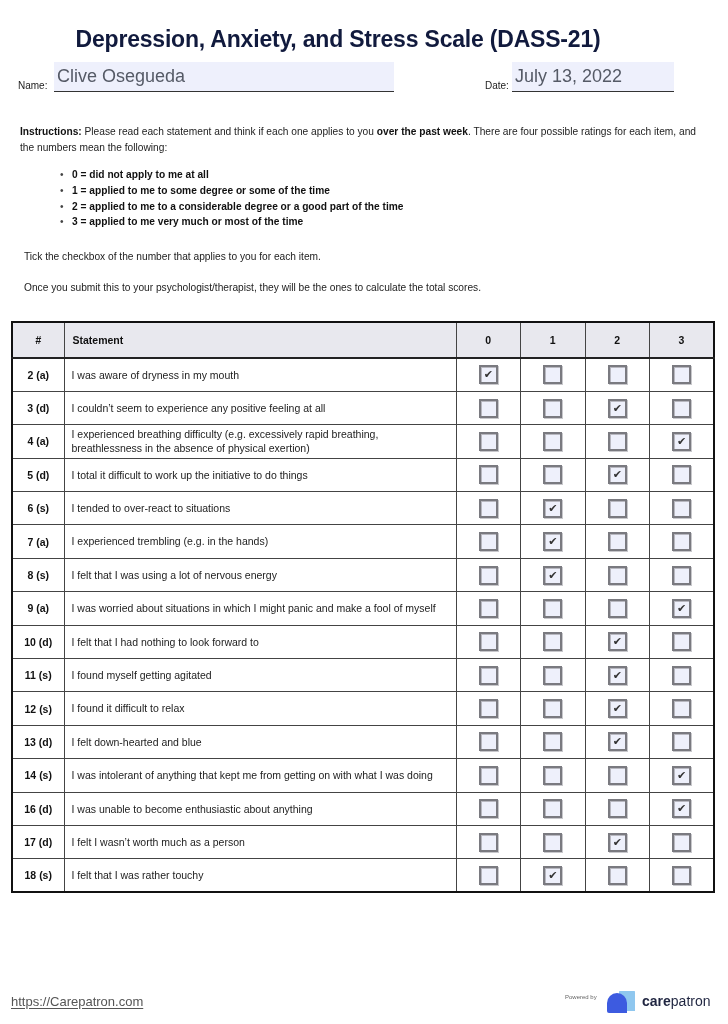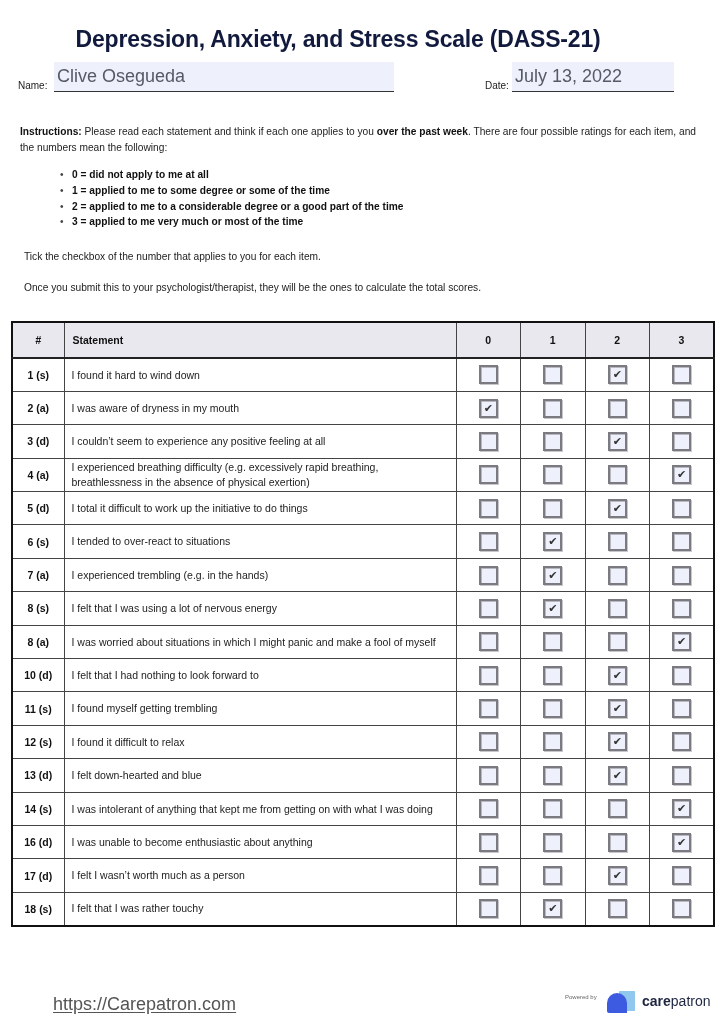--- a/index.html
+++ b/index.html
@@ -60,22 +60,22 @@
     background: #eef0fb; border: 2px solid #7a7a80;
     box-shadow: inset 1px 1px 0 #b8b8c0, 1px 1px 0 #c8c8cc;
     position: relative; cursor: pointer;
   }
   .cb .check {
     position: absolute; left: 0; top: 0; width: 100%; height: 100%;
     font-size: 11px; line-height: 15px; text-align: center; color: #333; font-family: "DejaVu Sans", sans-serif;
   }
 
   .footer-link {
-    position: absolute; left: 11px; top: 994px; font-size: 18px; color: #555;
-    text-decoration: underline; text-underline-offset: 2px; margin-left: 42px;
+    position: absolute; left: 11px; top: 994px; font-size: 13px; color: #555;
+    text-decoration: underline; text-underline-offset: 2px;
   }
   .powered { position: absolute; left: 565px; top: 994px; font-size: 6px; color: #666; }
   .logo-mark { position: absolute; left: 605px; top: 991px; width: 34px; height: 22px; }
   .logo-text { position: absolute; left: 642px; top: 993px; font-size: 14px; color: #1f2540; }
   .logo-text b { font-weight: bold; }
 </style>
 </head>
 <body>
 
 <div class="title">Depression, Anxiety, and Stress Scale (DASS-21)</div>
@@ -117,28 +117,20 @@
       <th class="col-num">#</th>
       <th class="col-stmt">Statement</th>
       <th class="col-rate">0</th>
       <th class="col-rate">1</th>
       <th class="col-rate">2</th>
       <th class="col-rate">3</th>
     </tr>
   </thead>
   <tbody id="dass-body">
       <tr>
-        <td class="col-num">1 (s)</td>
-        <td class="col-stmt">I found it hard to wind down</td>
-        <td class="col-rate"><span class="cb" role="checkbox" aria-checked="false"></span></td>
-        <td class="col-rate"><span class="cb" role="checkbox" aria-checked="false"></span></td>
-        <td class="col-rate"><span class="cb" role="checkbox" aria-checked="true"><span class="check">✔</span></span></td>
-        <td class="col-rate"><span class="cb" role="checkbox" aria-checked="false"></span></td>
-      </tr>
-      <tr>
         <td class="col-num">2 (a)</td>
         <td class="col-stmt">I was aware of dryness in my mouth</td>
         <td class="col-rate"><span class="cb" role="checkbox" aria-checked="true"><span class="check">✔</span></span></td>
         <td class="col-rate"><span class="cb" role="checkbox" aria-checked="false"></span></td>
         <td class="col-rate"><span class="cb" role="checkbox" aria-checked="false"></span></td>
         <td class="col-rate"><span class="cb" role="checkbox" aria-checked="false"></span></td>
       </tr>
       <tr>
         <td class="col-num">3 (d)</td>
         <td class="col-stmt">I couldn’t seem to experience any positive feeling at all</td>
@@ -181,38 +173,38 @@
       </tr>
       <tr>
         <td class="col-num">8 (s)</td>
         <td class="col-stmt">I felt that I was using a lot of nervous energy</td>
         <td class="col-rate"><span class="cb" role="checkbox" aria-checked="false"></span></td>
         <td class="col-rate"><span class="cb" role="checkbox" aria-checked="true"><span class="check">✔</span></span></td>
         <td class="col-rate"><span class="cb" role="checkbox" aria-checked="false"></span></td>
         <td class="col-rate"><span class="cb" role="checkbox" aria-checked="false"></span></td>
       </tr>
       <tr>
-        <td class="col-num">8 (a)</td>
+        <td class="col-num">9 (a)</td>
         <td class="col-stmt">I was worried about situations in which I might panic and make a fool of myself</td>
         <td class="col-rate"><span class="cb" role="checkbox" aria-checked="false"></span></td>
         <td class="col-rate"><span class="cb" role="checkbox" aria-checked="false"></span></td>
         <td class="col-rate"><span class="cb" role="checkbox" aria-checked="false"></span></td>
         <td class="col-rate"><span class="cb" role="checkbox" aria-checked="true"><span class="check">✔</span></span></td>
       </tr>
       <tr>
         <td class="col-num">10 (d)</td>
         <td class="col-stmt">I felt that I had nothing to look forward to</td>
         <td class="col-rate"><span class="cb" role="checkbox" aria-checked="false"></span></td>
         <td class="col-rate"><span class="cb" role="checkbox" aria-checked="false"></span></td>
         <td class="col-rate"><span class="cb" role="checkbox" aria-checked="true"><span class="check">✔</span></span></td>
         <td class="col-rate"><span class="cb" role="checkbox" aria-checked="false"></span></td>
       </tr>
       <tr>
         <td class="col-num">11 (s)</td>
-        <td class="col-stmt">I found myself getting trembling</td>
+        <td class="col-stmt">I found myself getting agitated</td>
         <td class="col-rate"><span class="cb" role="checkbox" aria-checked="false"></span></td>
         <td class="col-rate"><span class="cb" role="checkbox" aria-checked="false"></span></td>
         <td class="col-rate"><span class="cb" role="checkbox" aria-checked="true"><span class="check">✔</span></span></td>
         <td class="col-rate"><span class="cb" role="checkbox" aria-checked="false"></span></td>
       </tr>
       <tr>
         <td class="col-num">12 (s)</td>
         <td class="col-stmt">I found it difficult to relax</td>
         <td class="col-rate"><span class="cb" role="checkbox" aria-checked="false"></span></td>
         <td class="col-rate"><span class="cb" role="checkbox" aria-checked="false"></span></td>

